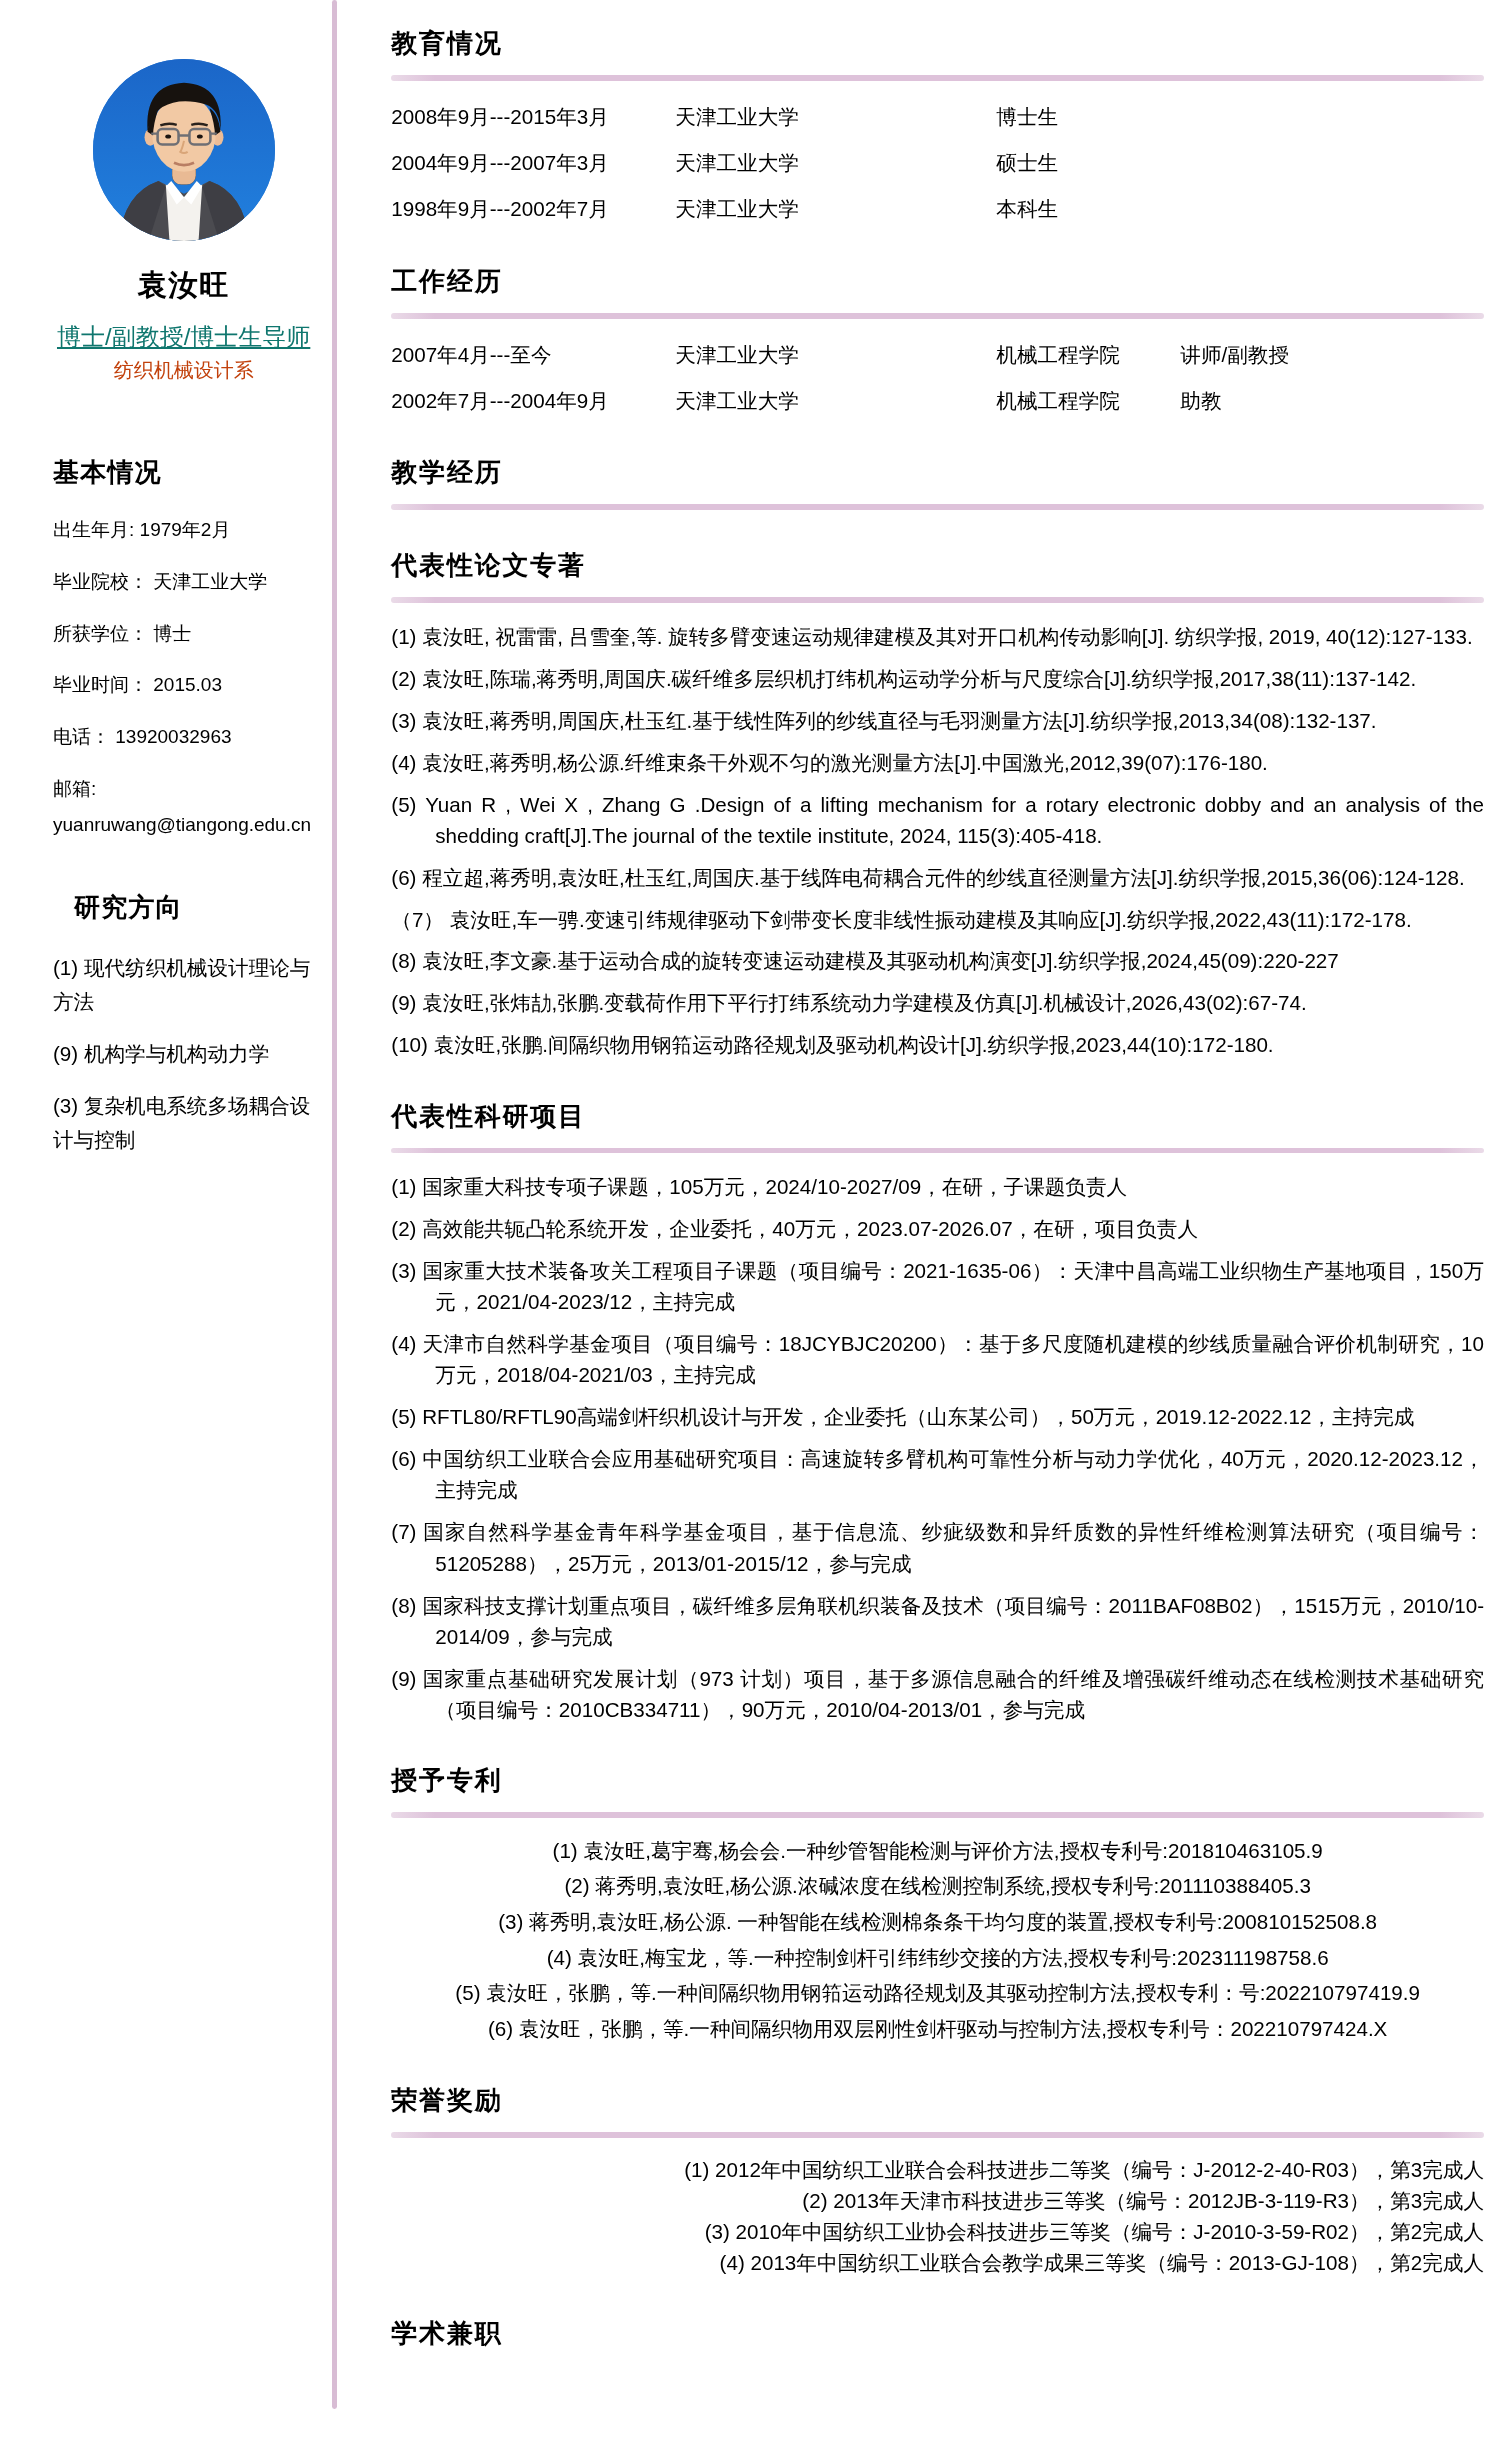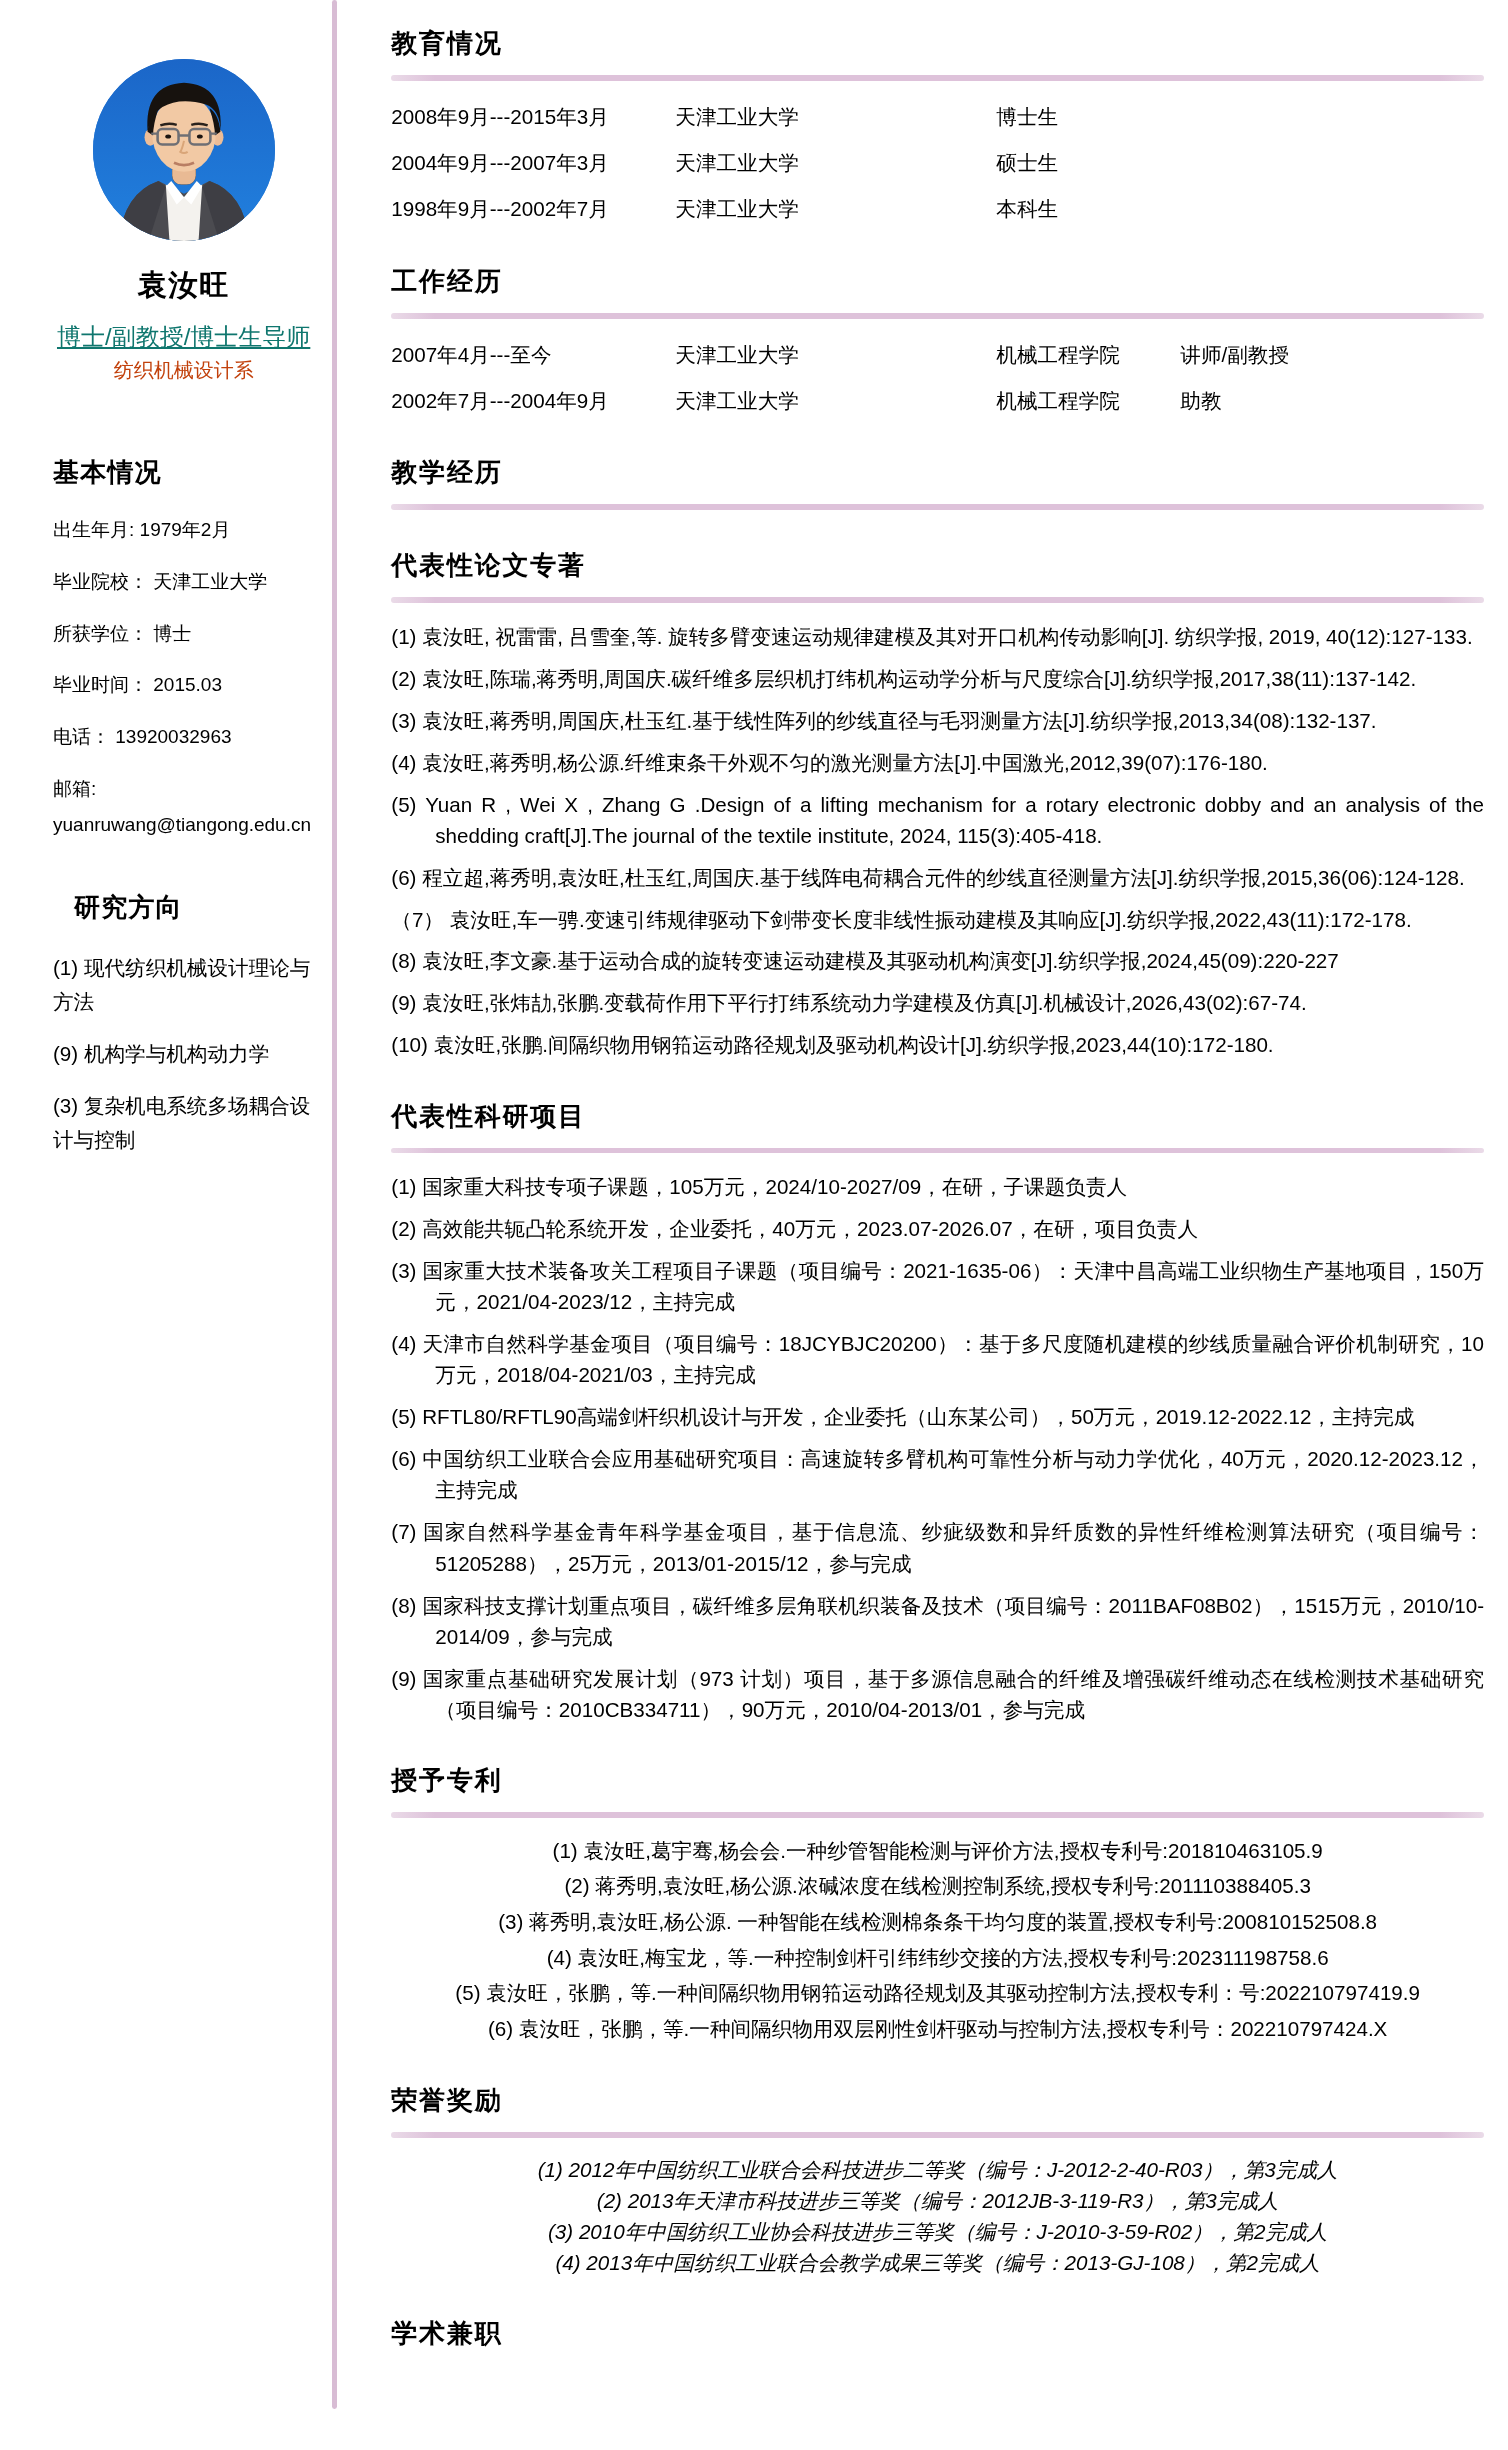--- a/index.html
+++ b/index.html
@@ -42,21 +42,21 @@
   .c3{width:184px;flex-shrink:0;}
   .c4{flex:1;}
   
   .teach-row{display:flex;font-size:20.6px;line-height:1.6;margin-top:21px;}
   .teach-lbl{width:284px;flex-shrink:0;}
   
   .nlist{margin-top:17.7px;}
   .nitem{font-size:20.6px;line-height:1.52;text-align:justify;
          padding-left:44px;text-indent:-44px;margin-bottom:10.6px;}
   .nlist.tight .nitem{margin-bottom:4.7px;text-align:center;line-height:1.5;}
-  .nlist.tighter .nitem{margin-bottom:1.2px;text-align:center;line-height:1.45;font-style:italic;}
+  .nlist.tighter .nitem{margin-bottom:1.2px;text-align:right;line-height:1.45;}
 </style>
 </head>
 <body>
 
 <div class="page">
 
   <aside class="sidebar">
     <div class="avatar-wrap">
       <div class="avatar">
         <svg viewBox="0 0 100 100">

